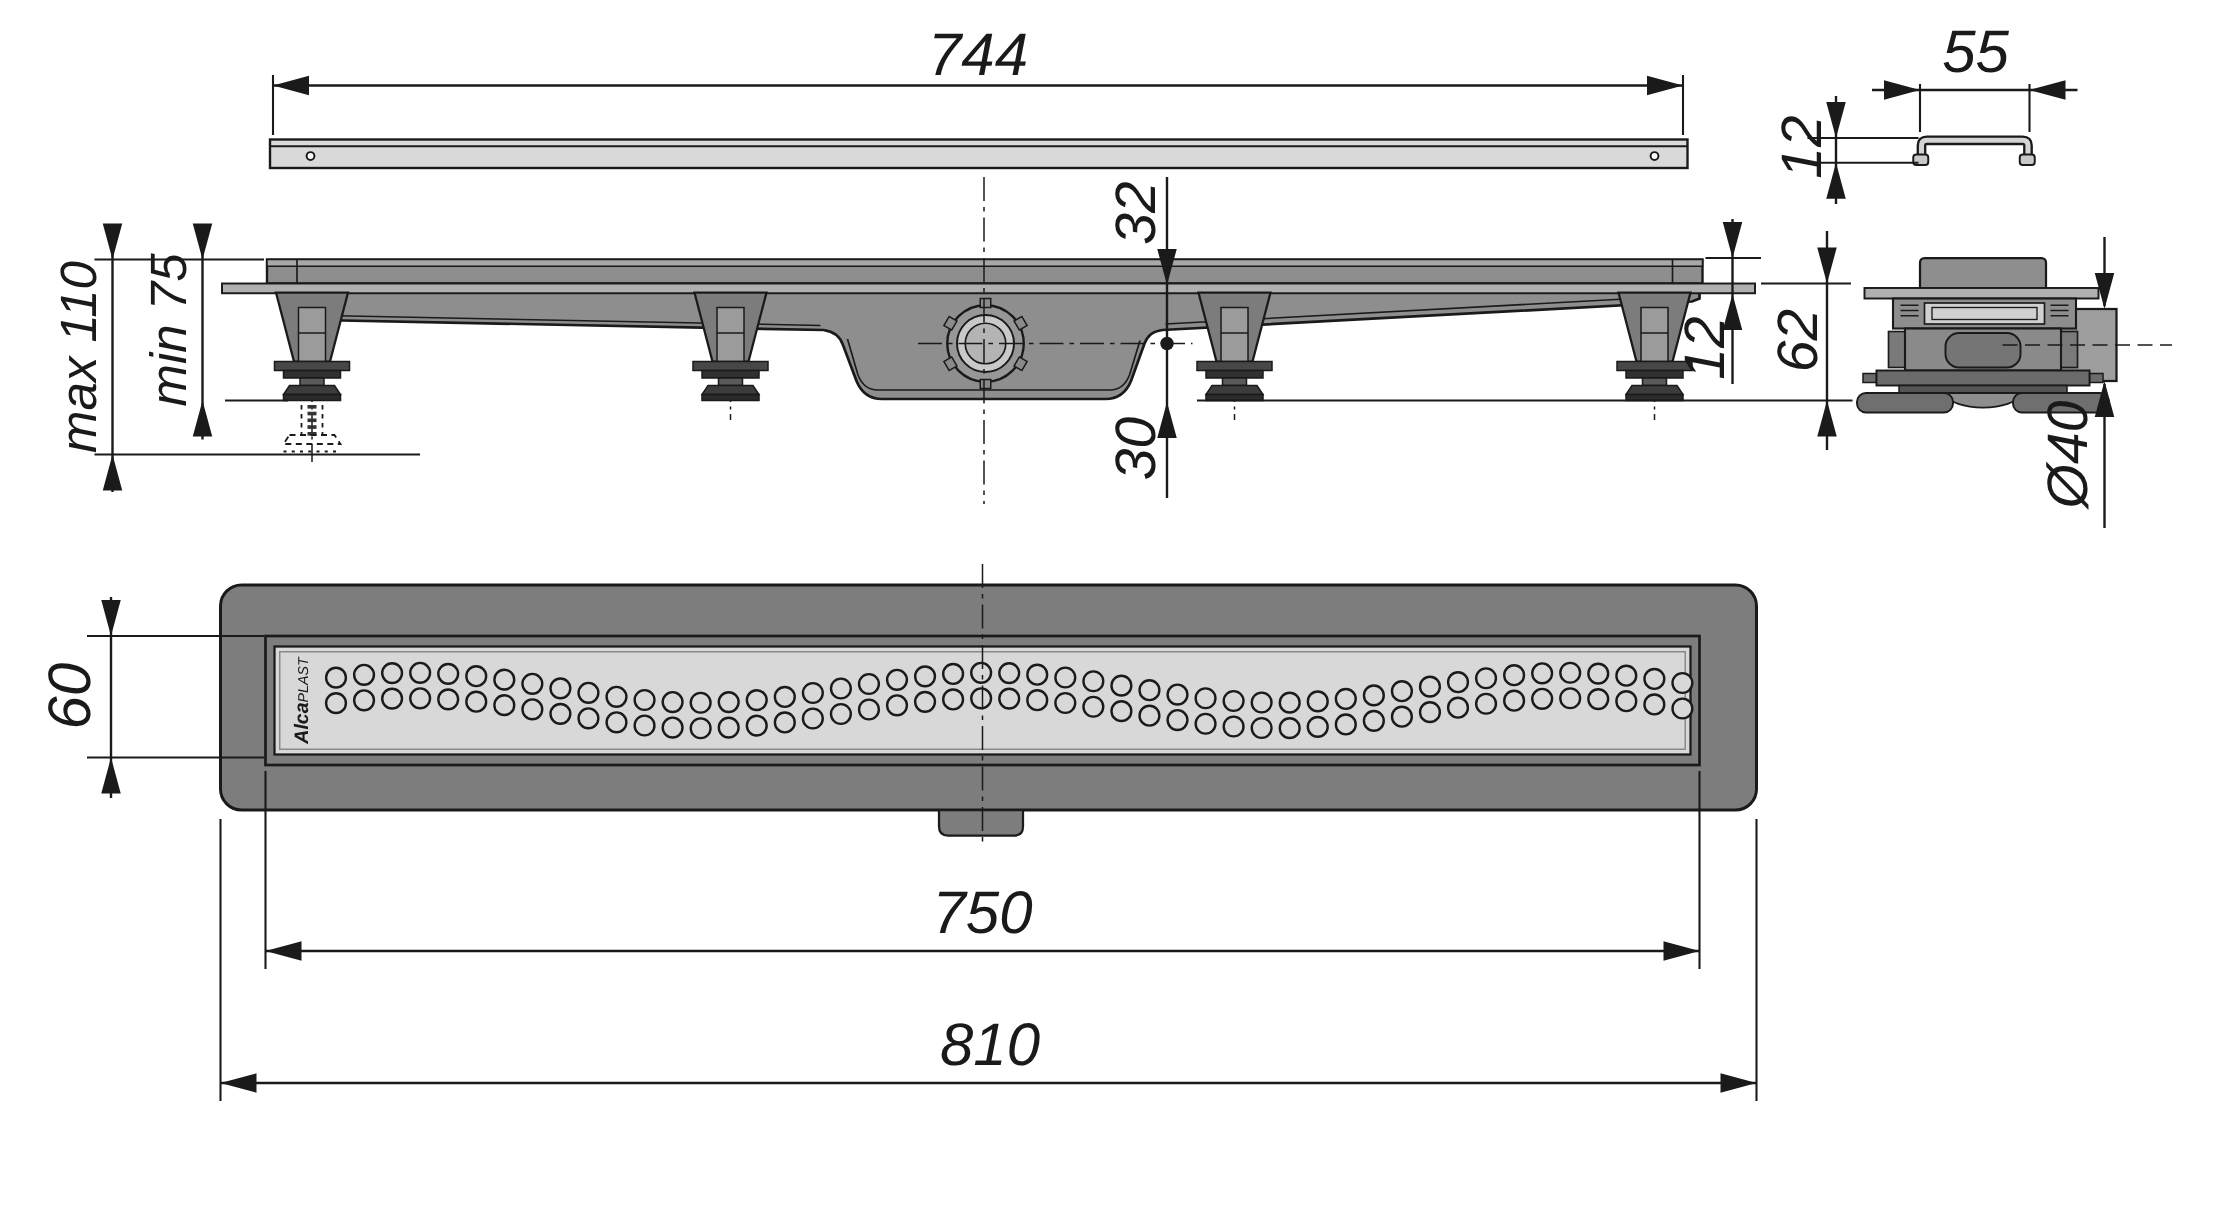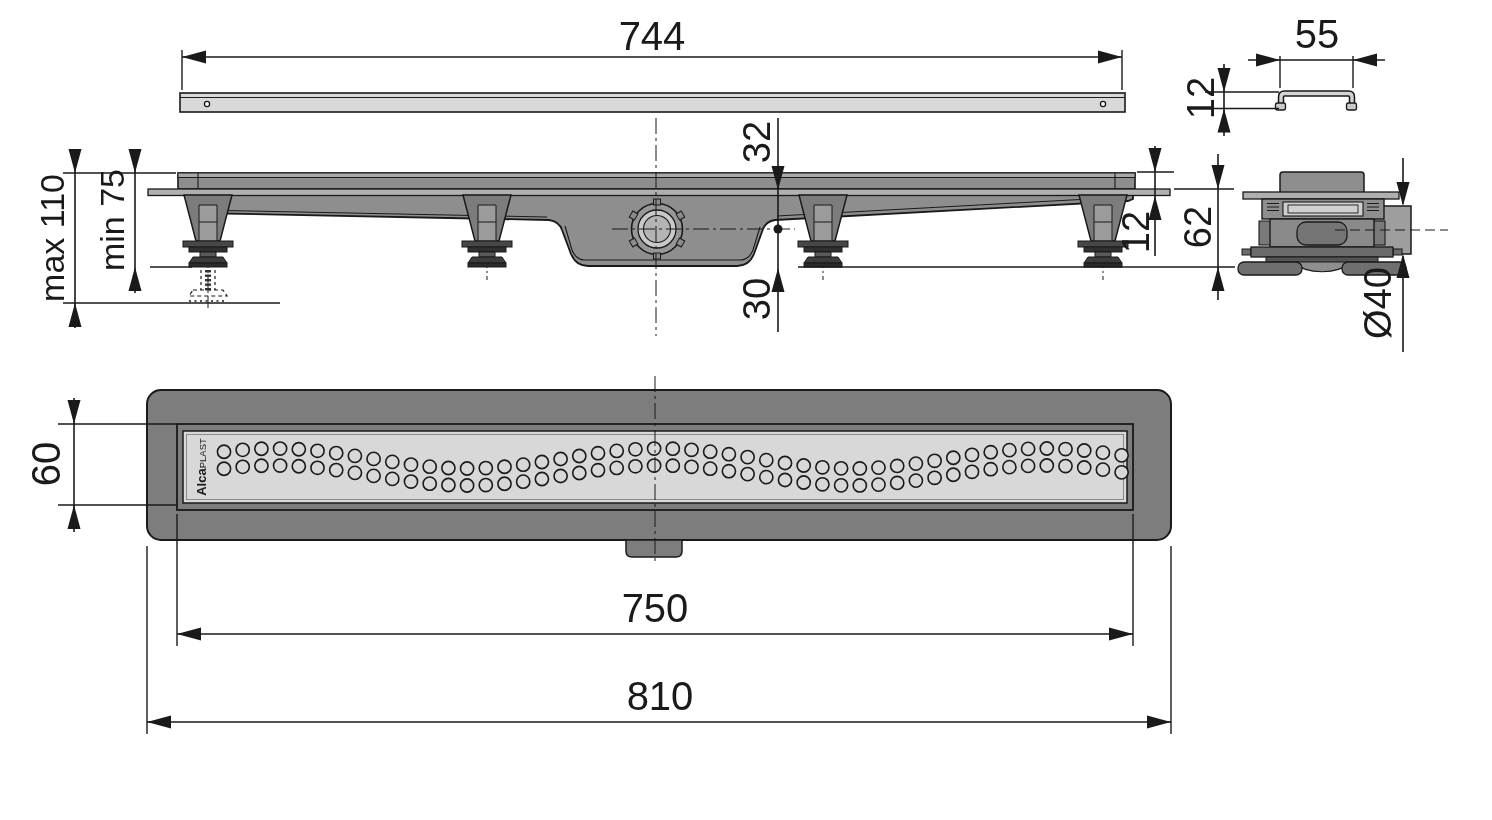--- a/index.html
+++ b/index.html
@@ -1,16 +1,16 @@
 <!DOCTYPE html>
 <html><head>
 <meta charset="utf-8">
 <style>
   html,body{margin:0;padding:0;background:#ffffff;}
-  .stage{width:1492px;height:820px;position:relative;background:#fff;overflow:hidden;}
+  .stage{width:1492px;height:820px;position:relative;background:#fff;overflow:hidden;font-style:italic;}
   svg{display:block;}
   text{font-family:"Liberation Sans", sans-serif; fill:#1a1a1a;}
   .dim-big{font-size:40px;}
   .dim-rot{font-size:38px;}
   .dim-mm{font-size:34px;}
   .logo-bold{font-weight:bold;font-size:13px;fill:#1a1a1a;}
   .logo-light{font-weight:normal;font-size:9.5px;fill:#1a1a1a;}
 </style>
 </head>
 <body>

